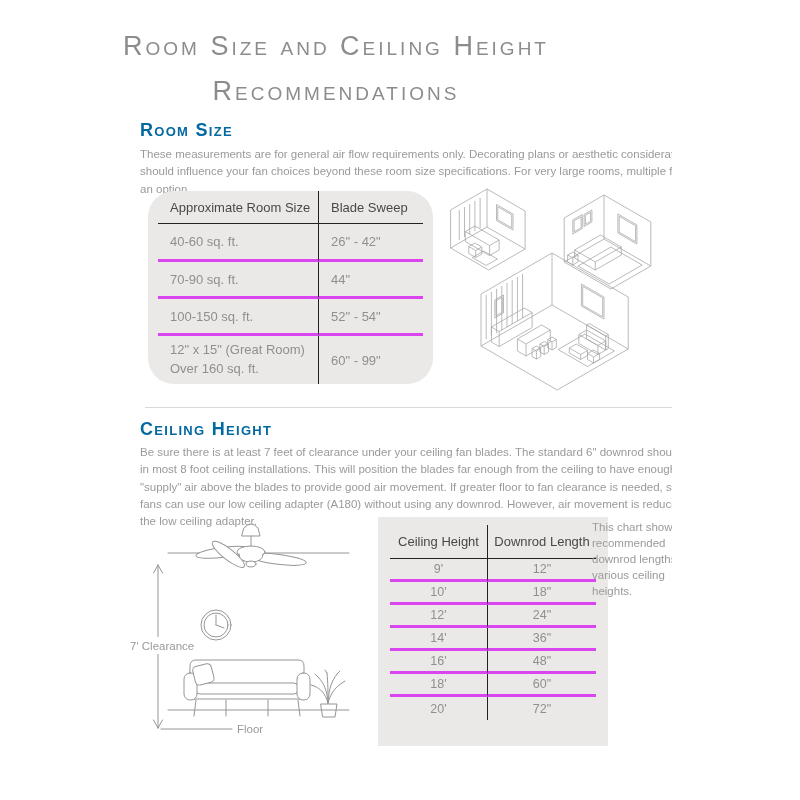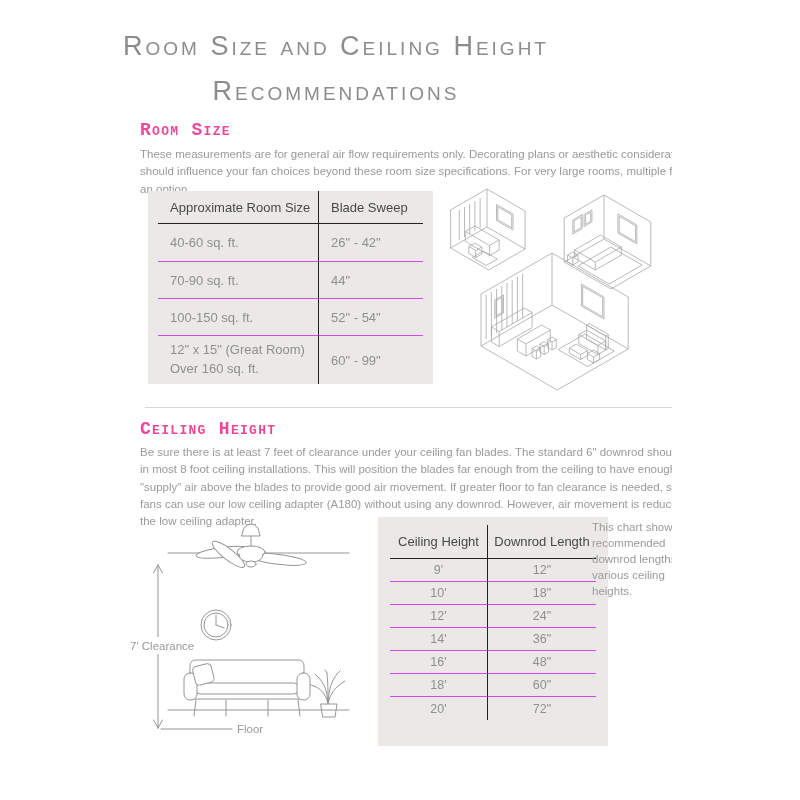--- a/index.html
+++ b/index.html
@@ -4,36 +4,36 @@
 <style>
   html,body{margin:0;padding:0;background:#fff;}
   .page{position:relative;width:672px;height:800px;background:#ffffff;overflow:hidden;
         font-family:"Liberation Sans",sans-serif;}
   
   .main-title{position:absolute;top:24px;left:0;width:100%;text-align:center;}
   .main-title span{display:inline-block;max-width:560px;font-variant:small-caps;
         font-size:27px;line-height:1.65;letter-spacing:3px;color:#8c8c8c;font-weight:400;}
   
   .sec-head{position:absolute;left:140px;font-variant:small-caps;font-size:18px;
-        letter-spacing:1.3px;color:#ec4899;font-weight:700;font-family:Liberation Mono, monospace;}
+        letter-spacing:1.3px;color:#0369a1;font-weight:700;}
   .sec-para{position:absolute;left:140px;font-size:11.5px;line-height:1.5;color:#9a9a9a;}
   
   .gtable{position:absolute;background:#eae9e7;padding:0 10px;box-sizing:border-box;}
-  .rs-table{left:148px;top:191px;width:285px;height:193px;}
+  .rs-table{left:148px;top:191px;width:285px;height:193px;border-radius:26px;}
   .rs-grid{display:grid;grid-template-columns:160px 1fr;grid-template-rows:33px 38px 37px 37px 48px;}
   .ch-table{left:378px;top:517px;width:230px;height:229px;padding:8px 12px 26px 12px;}
   .ch-grid{display:grid;grid-template-columns:97px 109px;grid-template-rows:34px repeat(7,23px);}
   .t-head{display:flex;align-items:center;font-size:13px;color:#484848;
         border-bottom:1.6px solid #222;}
   .t-cell{display:flex;align-items:center;font-size:13px;color:#8f8f8f;}
   .rs-grid .t-head,.rs-grid .t-cell{padding-left:12px;}
   .ch-grid .t-head,.ch-grid .t-cell{justify-content:center;font-size:12.5px;}
   .ch-grid .t-head{font-size:13px;}
   .c2{border-left:1.6px solid #222;}
-  .sep{border-bottom:1px solid #d946ef;}
+  .sep{border-bottom:3px solid #d946ef;}
   .preline{white-space:pre-line;line-height:1.45;}
   
   .divider{position:absolute;left:145px;top:407px;width:536px;height:1px;background:#d9d9d9;}
   
   .note{position:absolute;left:592px;top:519px;width:102px;font-size:11.5px;
         line-height:1.4;color:#9b9b9b;}
   
   .illu{position:absolute;}
   .rooms-illu{left:428px;top:182px;}
   .fan-illu{left:128px;top:515px;}

